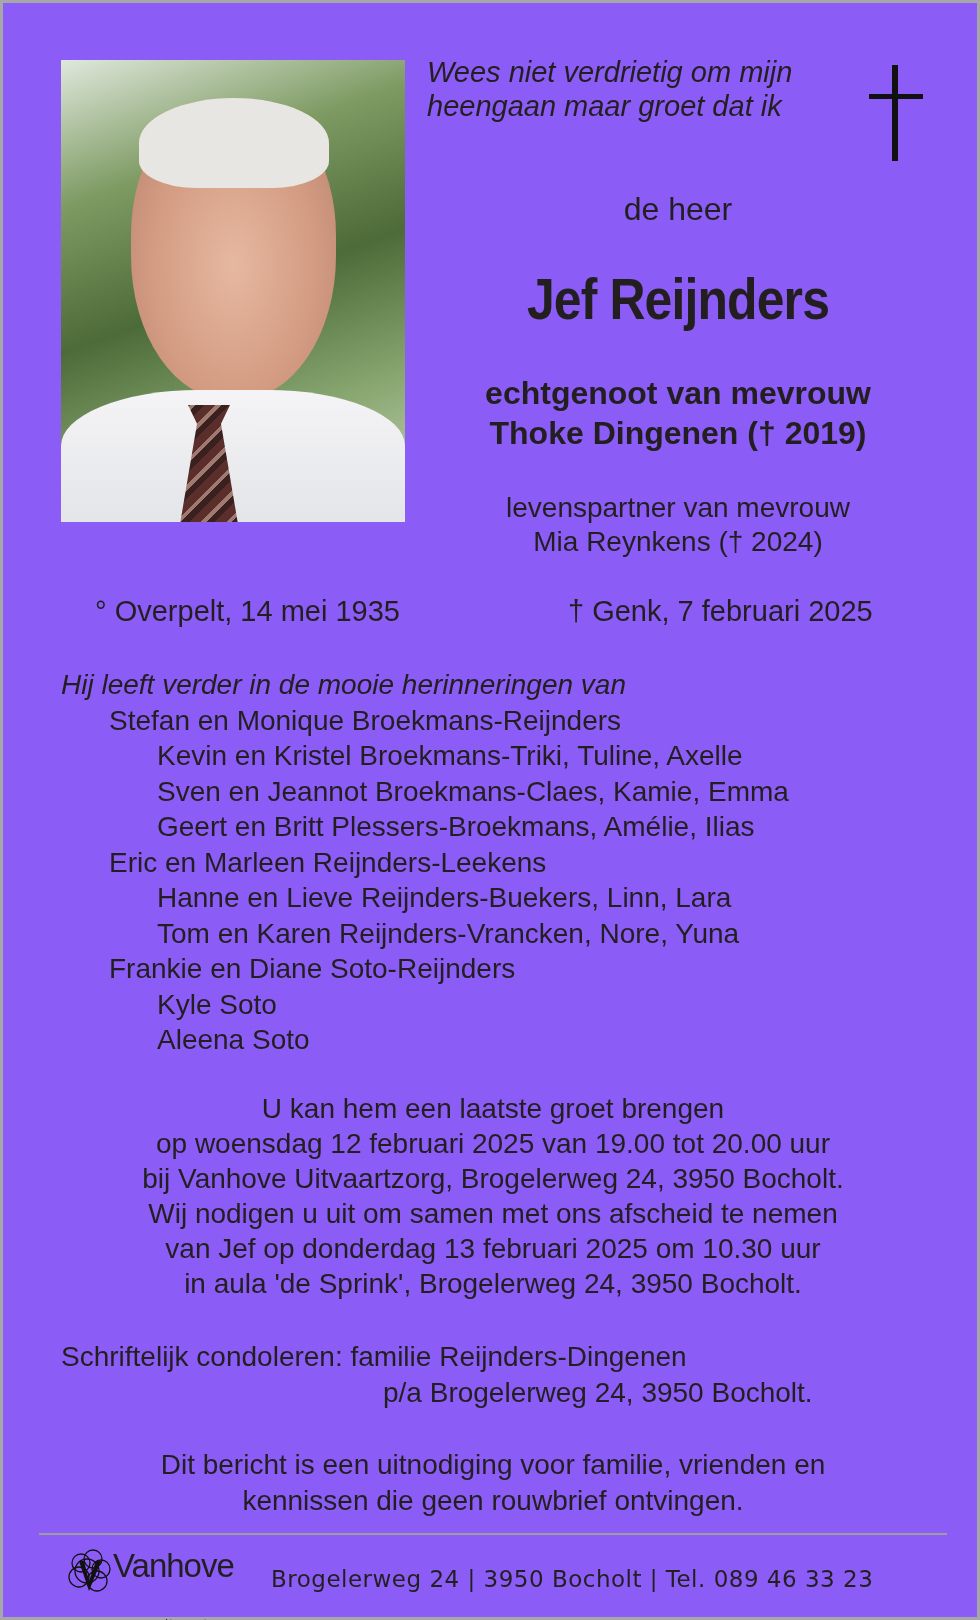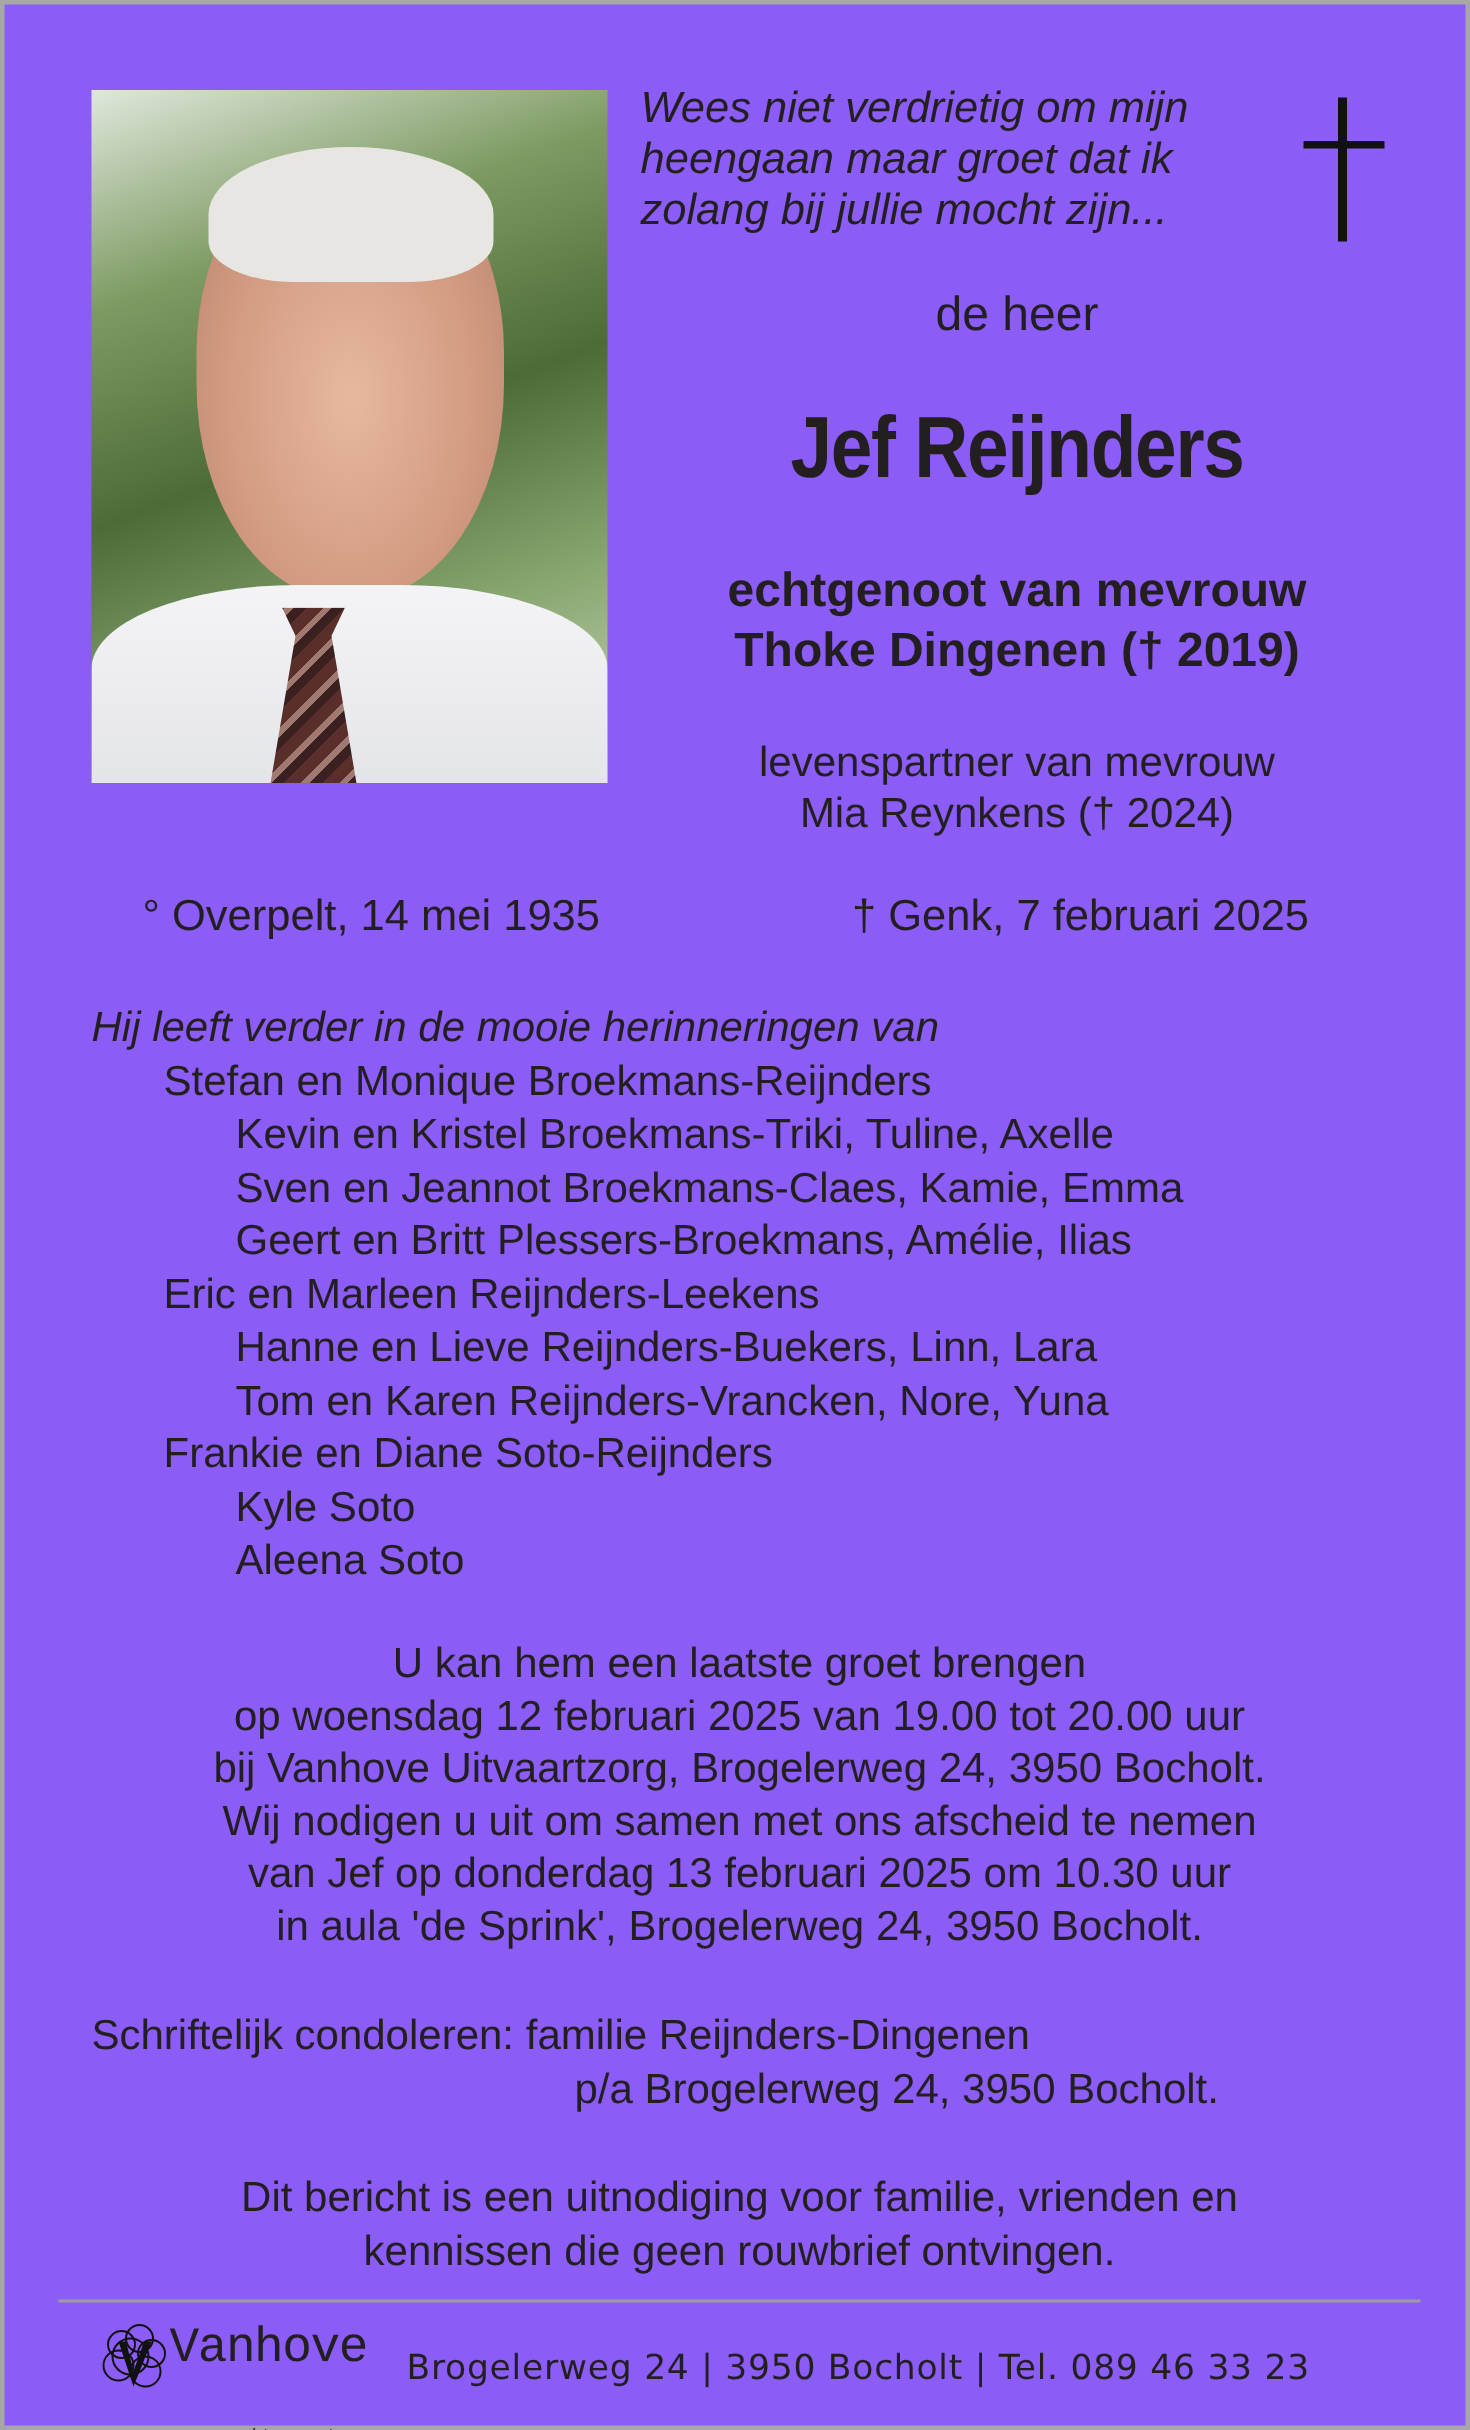--- a/index.html
+++ b/index.html
@@ -31,41 +31,40 @@
   .died { position:absolute; left:565px; top:592px; font-size:29px; }
   .memlist { position:absolute; left:58px; top:664px; font-size:28px; line-height:35.5px; }
   .memlist .intro { font-style:italic; }
   .memlist .l1 { padding-left:48px; }
   .memlist .l2 { padding-left:96px; }
   .service { position:absolute; left:60px; top:1088px; width:860px; text-align:center; font-size:28px; line-height:35px; }
   .condo { position:absolute; left:58px; top:1336px; font-size:28px; line-height:36px; }
   .condo .addr { padding-left:322px; }
   .invite { position:absolute; left:60px; top:1444px; width:860px; text-align:center; font-size:28px; line-height:36px; }
   .divider { position:absolute; left:36px; top:1530px; width:908px; height:2px; background:#9d9d9f; }
-  .logo { position:absolute; left:62px; top:1540px; width:190px; height:62px;font-family:Liberation Mono, monospace; }
+  .logo { position:absolute; left:62px; top:1540px; width:190px; height:62px; }
   .logo .mark { position:absolute; left:2px; top:4px; width:46px; height:50px; }
   .logo .brand { position:absolute; left:48px; top:4px; font-size:33px; letter-spacing:-1px; }
   .logo .sub { position:absolute; left:92px; top:46px; font-size:12px; letter-spacing:1.5px;margin-top:28px; }
   .footer-addr { position:absolute; left:268px; top:1563px; font-family:"DejaVu Sans", sans-serif; font-size:23px; letter-spacing:0.5px; }
 </style>
 </head>
 <body>
 
 <div class="frame">
   <div class="photo">
     <div class="face"></div>
     <div class="hair"></div>
     <div class="shirt"></div>
     <div class="tie"></div>
   </div>
 
   <div class="quote">
     <div>Wees niet verdrietig om mijn</div>
     <div>heengaan maar groet dat ik</div>
-    <div>zolang bij jullie mocht zijn...</div>
   </div>
 
   <div class="cross">
     <div class="v"></div>
       <div class="h"></div>
   </div>
 
   <div class="center deheer">de heer</div>
   <div class="center name">Jef Reijnders</div>
   <div class="center spouse">

